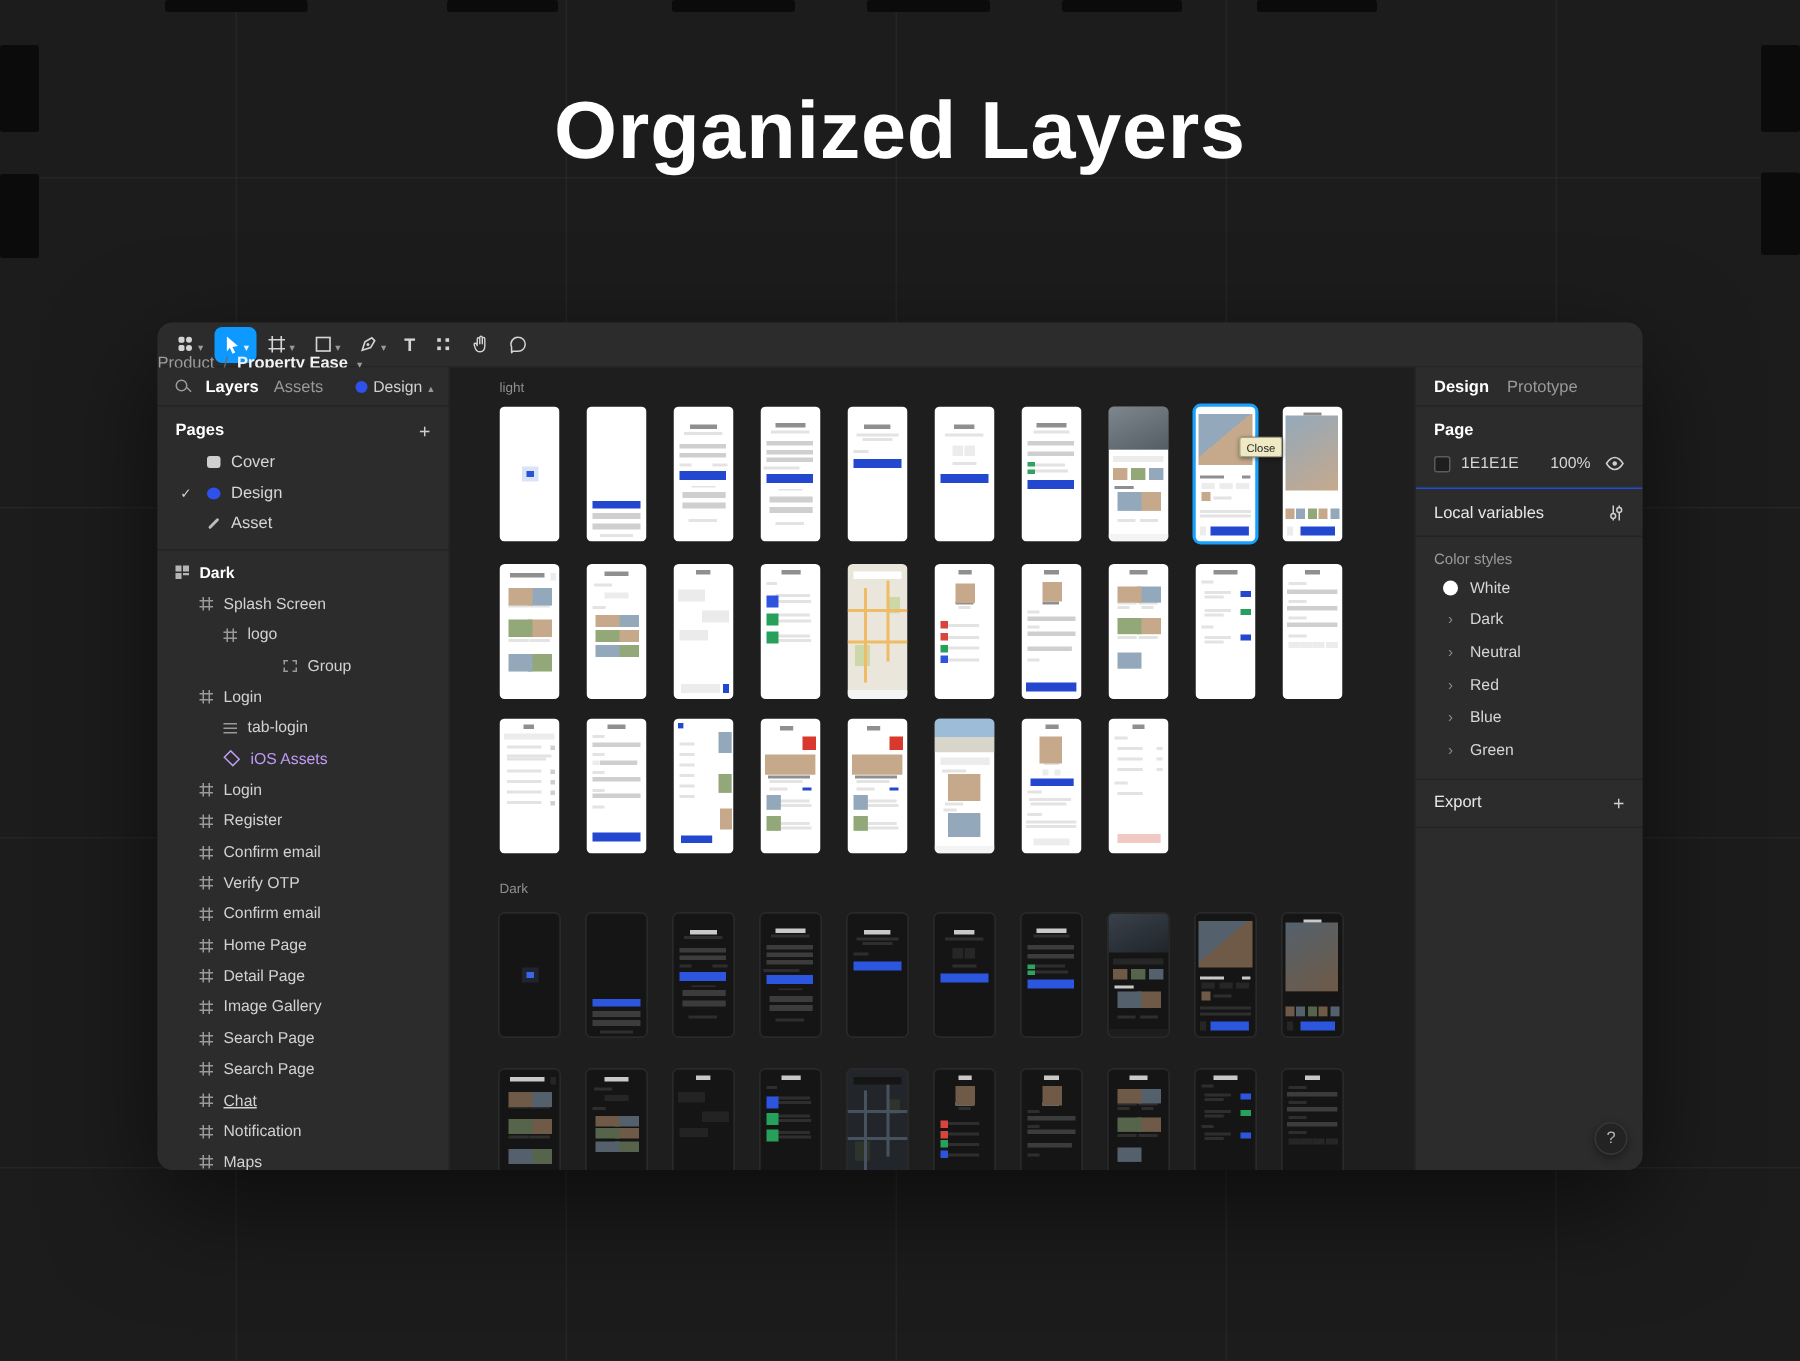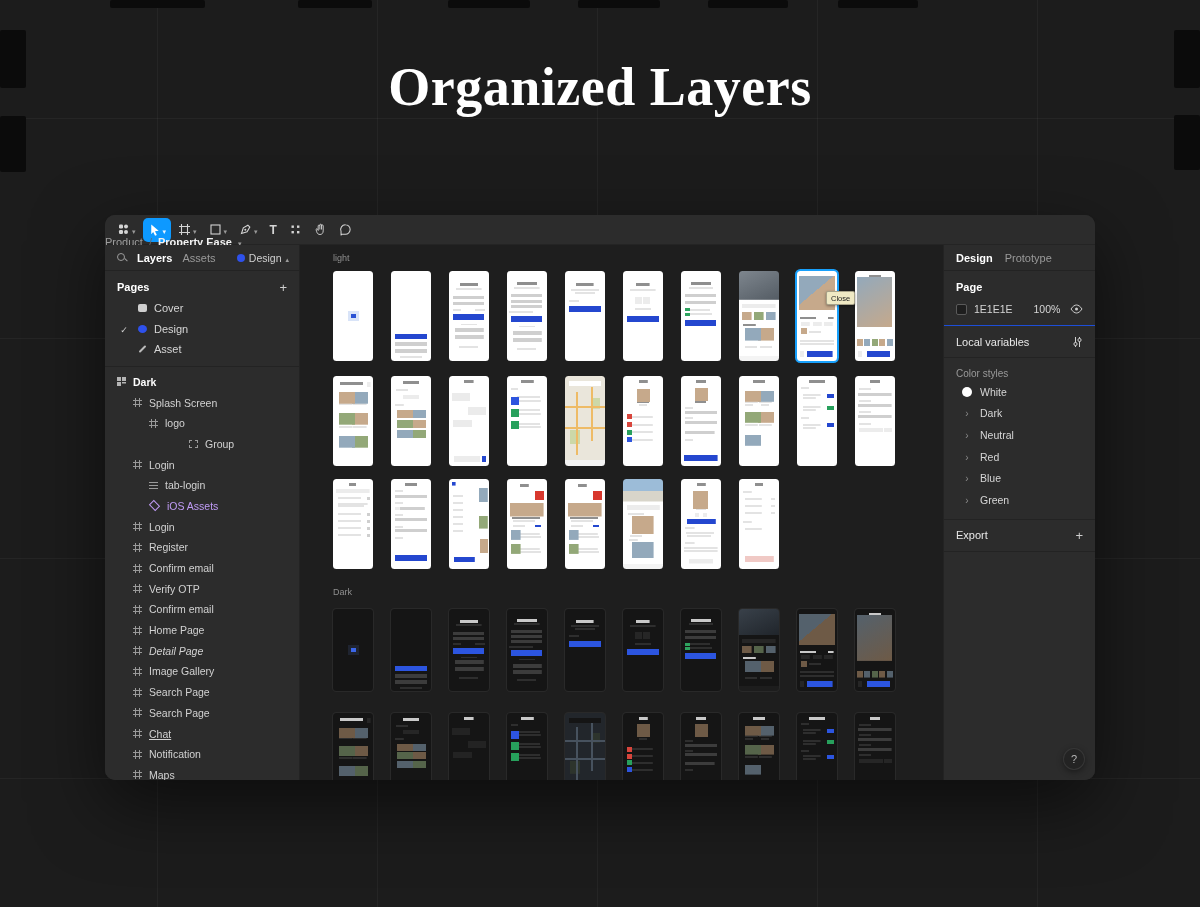--- a/index.html
+++ b/index.html
@@ -4,21 +4,21 @@
 <style>
   *{margin:0;padding:0;box-sizing:border-box}
   html,body{width:1200px;height:907px;overflow:hidden;background:#1c1c1c;
     font-family:"Liberation Sans",sans-serif;-webkit-font-smoothing:antialiased}
   
   .bgline{position:absolute;background:rgba(255,255,255,.045);z-index:0}
   .bgline.v{width:1px;height:907px;top:0}
   .bgline.h{height:1px;width:1200px;left:0}
   .edge{position:absolute;background:#0b0b0b;z-index:0;border-radius:2px}
   .hero-title{position:absolute;top:56px;left:0;width:100%;text-align:center;
-    color:#fff;font-family:Liberation Serif, serif;font-weight:700;font-size:54px;
+    color:#fff;font-family:Liberation Sans, sans-serif;font-weight:700;font-size:54px;
     letter-spacing:.5px;z-index:1}
   
   .window{position:absolute;left:105px;top:215px;width:990px;height:565px;
     background:#2c2c2c;border-radius:10px;z-index:2;overflow:hidden;
     box-shadow:0 24px 70px rgba(0,0,0,.55);color:#d6d6d6;font-size:11px}
   
   .toolbar{position:absolute;left:0;top:0;width:100%;height:30px;background:#2c2c2c;
     display:flex;align-items:center;border-bottom:1px solid #242424}
   .tb-left{display:flex;align-items:center;gap:2px;padding-left:7px}
   .tbtn{display:flex;align-items:center;gap:2px;height:24px;padding:0 5px;border:none;
@@ -530,21 +530,21 @@
           <span>Verify OTP</span>
         </div>
         <div class="lrow" style="padding-left: 28px;">
           <span class="lic ic-frame"></span>
           <span>Confirm email</span>
         </div>
         <div class="lrow" style="padding-left: 28px;">
           <span class="lic ic-frame"></span>
           <span>Home Page</span>
         </div>
-        <div class="lrow" style="padding-left: 28px; font-style: italic;">
+        <div class="lrow" style="padding-left: 28px;">
           <span class="lic ic-frame"></span>
           <span>Detail Page</span>
         </div>
         <div class="lrow" style="padding-left: 28px;">
           <span class="lic ic-frame"></span>
           <span>Image Gallery</span>
         </div>
         <div class="lrow" style="padding-left: 28px;">
           <span class="lic ic-frame"></span>
           <span>Search Page</span>

